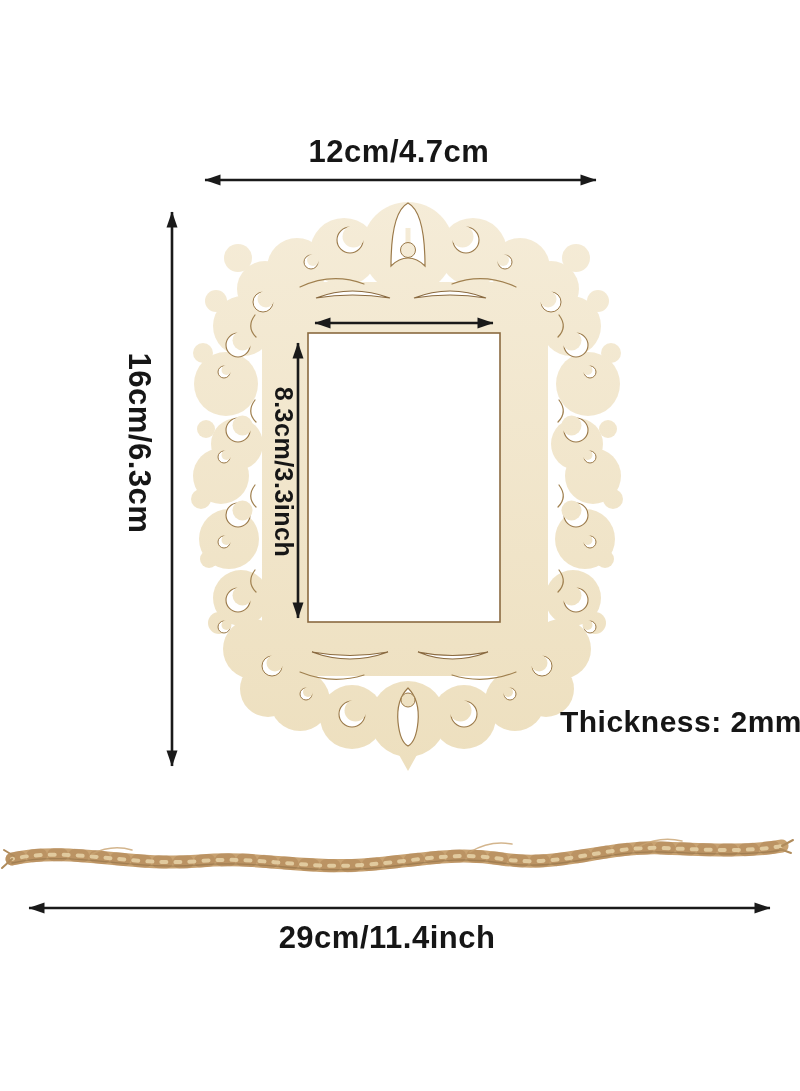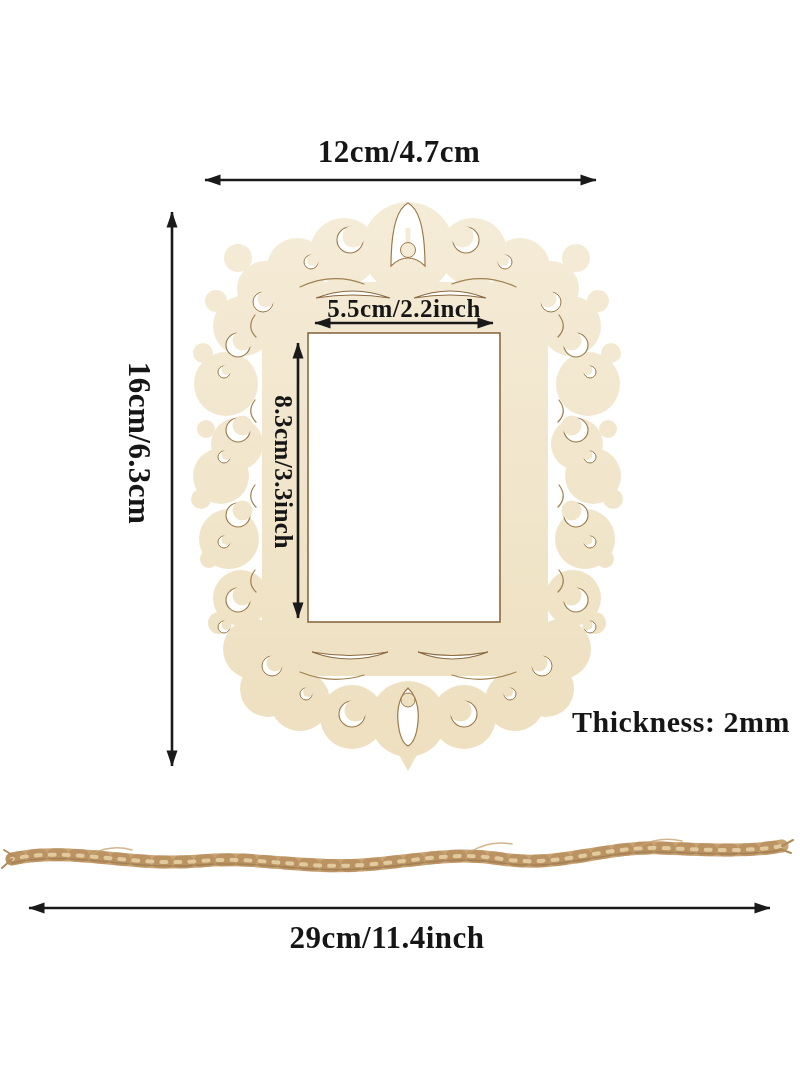--- a/index.html
+++ b/index.html
@@ -2,21 +2,21 @@
 <html><head>
 <meta charset="utf-8">
 <style>
   html, body { margin: 0; padding: 0; background: #ffffff; }
   .stage {
     position: relative;
     width: 800px;
     height: 1091px;
     background: #ffffff;
     overflow: hidden;
-    font-family: Liberation Serif, serif;
+    font-family: Liberation Sans, sans-serif;
   }
   .art {
     position: absolute;
     top: 0; left: 0;
   }
   .lbl {
     position: absolute;
     color: #161616;
     font-weight: 600;
     white-space: nowrap;
@@ -220,21 +220,20 @@
       <path d="M470 852 Q490 840 512 844" stroke="#c8a271" stroke-width="1.5" opacity="0.8"></path>
       <path d="M92 854 Q112 844 132 850" stroke="#c8a271" stroke-width="1.5" opacity="0.8"></path>
       <path d="M640 846 Q660 836 682 841" stroke="#c8a271" stroke-width="1.5" opacity="0.8"></path>
     </g>
   </svg>
 
   <div class="lbl fs-big" style="left:399px; top:151px;">12cm/4.7cm</div>
 
   <div class="lbl rot fs-big" style="left:139px; top:443px;">16cm/6.3cm</div>
 
-  <div class="lbl fs-mid" style="left:404px; top:308px;">5.5cm/2.2inch</div>
 
   <div class="lbl rot fs-mid" style="left:283px; top:472px;">8.3cm/3.3inch</div>
 
   <div class="lbl fs-thick" style="left:681px; top:722px;">Thickness: 2mm</div>
 
   <div class="lbl fs-big" style="left:387px; top:937px;text-align:right;">29cm/11.4inch</div>
 
 </div>
 
 </body></html>

